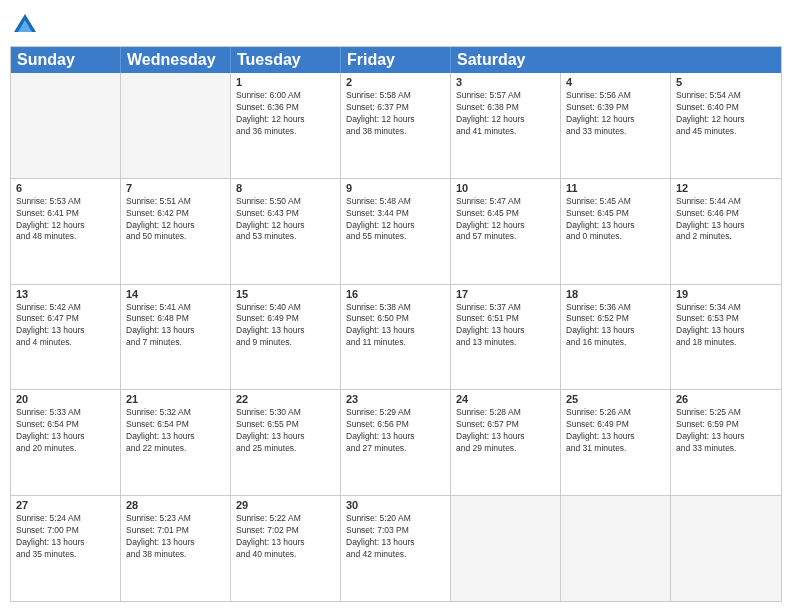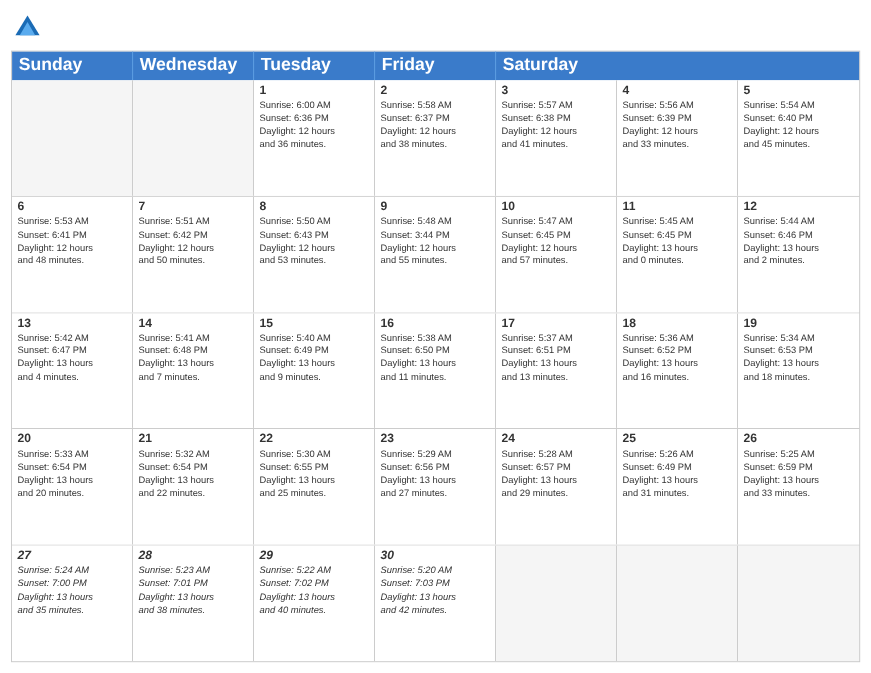--- a/index.html
+++ b/index.html
@@ -84,21 +84,21 @@
       flex: 1;
       display: flex;
       flex-direction: column;
     }
     .cal-row {
       display: grid;
       grid-template-columns: repeat(7, 1fr);
       flex: 1;
       border-bottom: 1px solid #ccc;
     }
-    .cal-row:last-child { border-bottom: none; font-style: italic; }
+    .cal-row:last-child { border-bottom: none; }
     .cal-cell {
       border-right: 1px solid #ccc;
       padding: 3px 5px;
       font-size: 8.5px;
       color: #333;
       background: #fff;
       min-height: 0;
     }
     .cal-cell:last-child { border-right: none; }
     .cal-cell.empty { background: #f5f5f5; }

